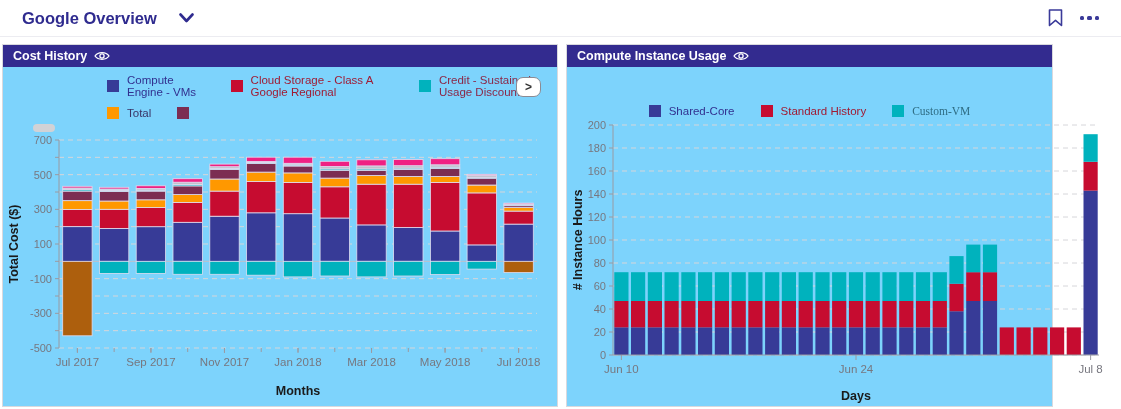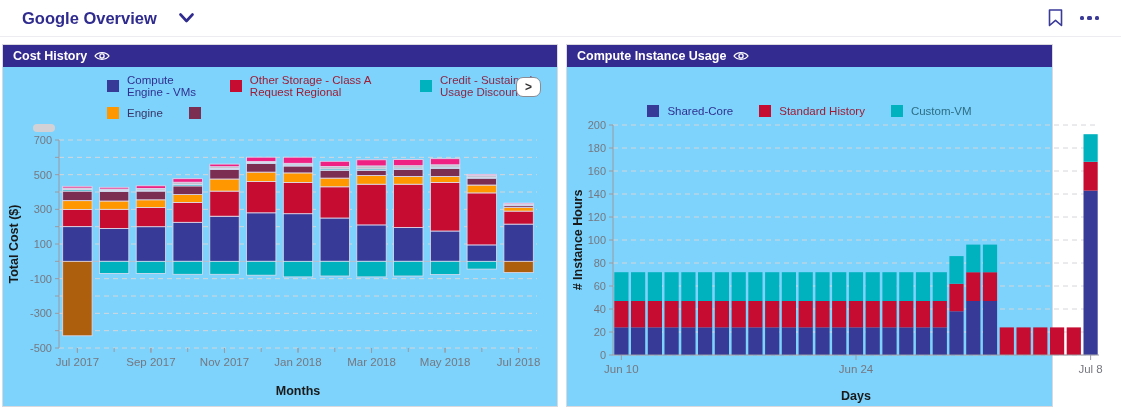--- a/index.html
+++ b/index.html
@@ -64,31 +64,31 @@
       </svg>
     </div>
     <div class="legend-zone-1" id="legend-0">
         <div class="legend-row">
           <span class="li">
             <span class="sw" style="background: rgb(55, 59, 151);"></span>
             <span class="ll" style="color: rgb(50, 48, 143);">Compute Engine - VMs</span>
           </span>
           <span class="li">
             <span class="sw" style="background: rgb(198, 12, 48);"></span>
-            <span class="ll" style="color: rgb(160, 27, 51);">Other Storage - Class A Request Regional</span>
+            <span class="ll" style="color: rgb(160, 27, 51);">Cloud Storage - Class A Google Regional</span>
           </span>
           <span class="li">
             <span class="sw" style="background: rgb(0, 178, 189);"></span>
             <span class="ll" style="color: rgb(139, 39, 71);">Credit - Sustained Usage Discount</span>
           </span>
         </div>
         <div class="legend-row">
           <span class="li">
             <span class="sw" style="background: rgb(255, 152, 0);"></span>
-            <span class="ll" style="color: rgb(58, 53, 102);">Engine</span>
+            <span class="ll" style="color: rgb(58, 53, 102);">Total</span>
           </span>
           <span class="li">
             <span class="sw" style="background: rgb(124, 45, 82);"></span>
           </span>
         </div>
       </div>
     <button class="scroll-btn">&gt;</button>
     <div class="pill"></div>
     <svg id="chart-0" class="chart" width="546" height="270" viewBox="0 0 546 270">
         <line x1="54" y1="216" x2="532" y2="216" stroke="#d6d6da" stroke-width="1" stroke-dasharray="5,4"></line>
@@ -274,21 +274,21 @@
           <span class="li">
             <span class="sw" style="background: rgb(55, 59, 151);"></span>
             <span class="ll" style="color: rgb(50, 48, 143);">Shared-Core</span>
           </span>
           <span class="li">
             <span class="sw" style="background: rgb(198, 12, 48);"></span>
             <span class="ll" style="color: rgb(160, 27, 51);">Standard History</span>
           </span>
           <span class="li">
             <span class="sw" style="background: rgb(0, 178, 189);"></span>
-            <span class="ll" style="color: rgb(47, 109, 132);">Custom-VM</span>
+            <span class="ll" style="color: rgb(47, 109, 132); font-family: Liberation Serif, serif;">Custom-VM</span>
           </span>
         </div>
       </div>
     <svg id="chart-1" class="chart" width="546" height="290" viewBox="0 0 546 290">
         <line x1="44" y1="238" x2="530" y2="238" stroke="#d6d6da" stroke-width="1" stroke-dasharray="5,4"></line>
         <line x1="44" y1="215" x2="530" y2="215" stroke="#d6d6da" stroke-width="1" stroke-dasharray="5,4"></line>
         <line x1="44" y1="192" x2="530" y2="192" stroke="#d6d6da" stroke-width="1" stroke-dasharray="5,4"></line>
         <line x1="44" y1="169" x2="530" y2="169" stroke="#d6d6da" stroke-width="1" stroke-dasharray="5,4"></line>
         <line x1="44" y1="146" x2="530" y2="146" stroke="#d6d6da" stroke-width="1" stroke-dasharray="5,4"></line>
         <line x1="44" y1="123" x2="530" y2="123" stroke="#d6d6da" stroke-width="1" stroke-dasharray="5,4"></line>

